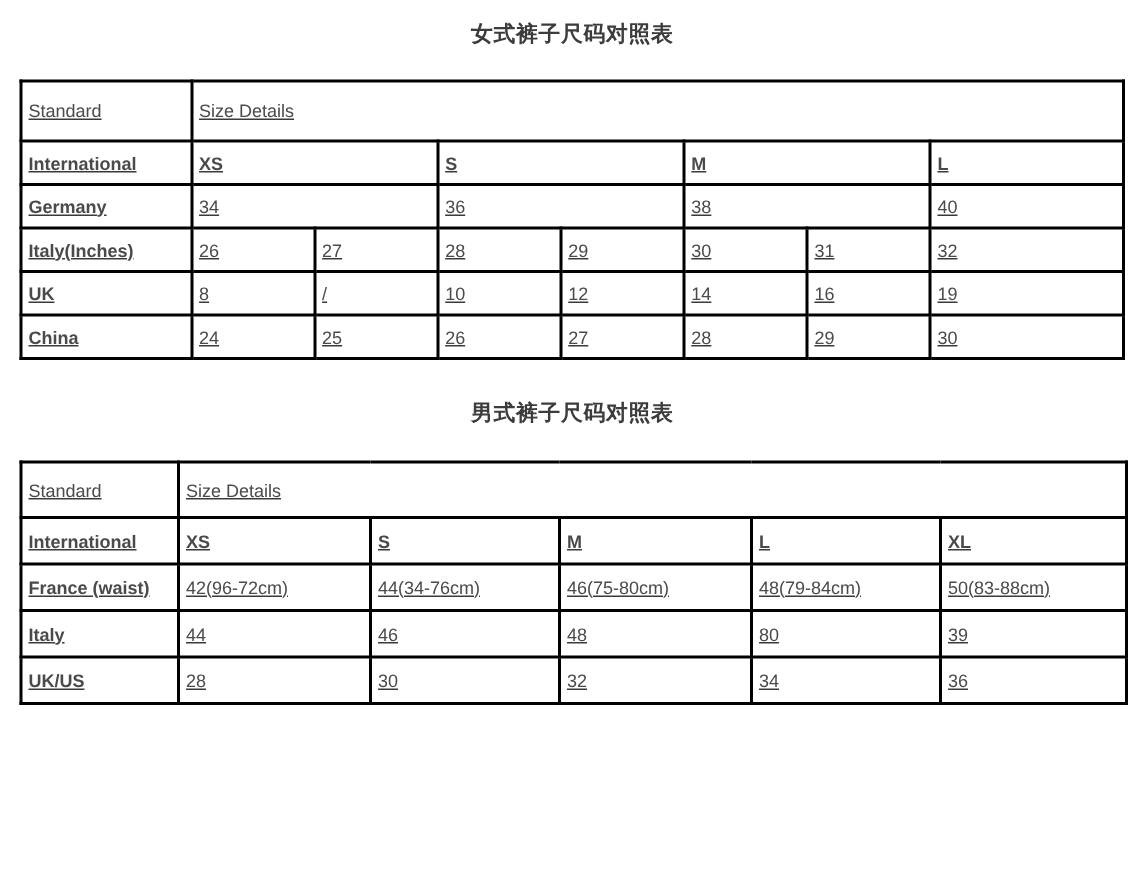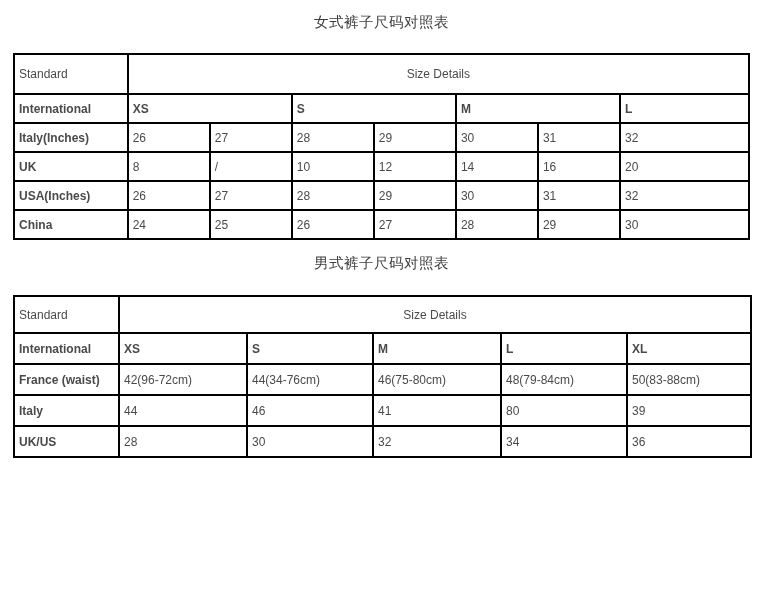--- a/index.html
+++ b/index.html
@@ -11,29 +11,30 @@
     width: 763px;
     height: 596px;
     font-family: "Liberation Sans", sans-serif;
     color: #3a3a3a;
     overflow: hidden;
   }
 
   .chart-title {
     text-align: center;
     font-size: 14.5px;
-    font-weight: 400;
+    font-weight: 700;
     color: #3c3c3c;
     letter-spacing: 0.5px;
   }
   #title-women { padding-top: 13px; }
   #title-men   { padding-top: 14px; }
 
   .table-wrap {
-    margin: 0 13px 0 13px;
+    margin: 0 13px 12px 13px;
+    text-decoration: underline;
   }
   #table-women-wrap { margin-top: 21px; }
   #table-men-wrap   { margin-top: 22px; }
 
   table.size-table {
     width: 737px;
     border-collapse: collapse;
     table-layout: fixed;
     border: 2px solid #000000;
   }
@@ -53,21 +54,21 @@
   }
   td.rowlabel.plain {
     font-weight: 400;
     color: #4a4a4a;
   }
   td.size-head {
     font-weight: 700;
     color: #1f1f1f;
   }
   td.merged-head {
-    text-align: center;
+    text-align: left;
     font-weight: 400;
     color: #4a4a4a;
   }
 
   
   tr.r-standard td { height: 38px; }
   tr.r-normal   td { height: 27px; }
   tr.m-standard td { height: 35px; }
   tr.m-normal   td { height: 29px; }
 </style>
@@ -94,48 +95,45 @@
           <td class="merged-head" colspan="7">Size Details</td>
         </tr>
         <tr class="r-normal">
           <td class="rowlabel">International</td>
           <td class="size-head" colspan="2">XS</td>
           <td class="size-head" colspan="2">S</td>
           <td class="size-head" colspan="2">M</td>
           <td class="size-head">L</td>
         </tr>
         <tr class="r-normal">
+          <td class="rowlabel">Germany</td>
+          <td colspan="2">34</td>
+          <td colspan="2">36</td>
+          <td colspan="2">38</td>
+          <td>40</td>
+        </tr>
+        <tr class="r-normal">
           <td class="rowlabel">Italy(Inches)</td>
           <td>26</td>
           <td>27</td>
           <td>28</td>
           <td>29</td>
           <td>30</td>
           <td>31</td>
           <td>32</td>
         </tr>
         <tr class="r-normal">
           <td class="rowlabel">UK</td>
           <td>8</td>
           <td>/</td>
           <td>10</td>
           <td>12</td>
           <td>14</td>
           <td>16</td>
-          <td>20</td>
-        </tr>
-        <tr class="r-normal">
-          <td class="rowlabel">USA(Inches)</td>
-          <td>26</td>
-          <td>27</td>
-          <td>28</td>
-          <td>29</td>
-          <td>30</td>
-          <td>31</td>
-          <td>32</td>
+          <td>19</td>
         </tr>
         <tr class="r-normal">
           <td class="rowlabel">China</td>
           <td>24</td>
           <td>25</td>
           <td>26</td>
           <td>27</td>
           <td>28</td>
           <td>29</td>
           <td>30</td>
@@ -174,21 +172,21 @@
           <td>42(96-72cm)</td>
           <td>44(34-76cm)</td>
           <td>46(75-80cm)</td>
           <td>48(79-84cm)</td>
           <td>50(83-88cm)</td>
         </tr>
         <tr class="m-normal">
           <td class="rowlabel">Italy</td>
           <td>44</td>
           <td>46</td>
-          <td>41</td>
+          <td>48</td>
           <td>80</td>
           <td>39</td>
         </tr>
         <tr class="m-normal">
           <td class="rowlabel">UK/US</td>
           <td>28</td>
           <td>30</td>
           <td>32</td>
           <td>34</td>
           <td>36</td>

